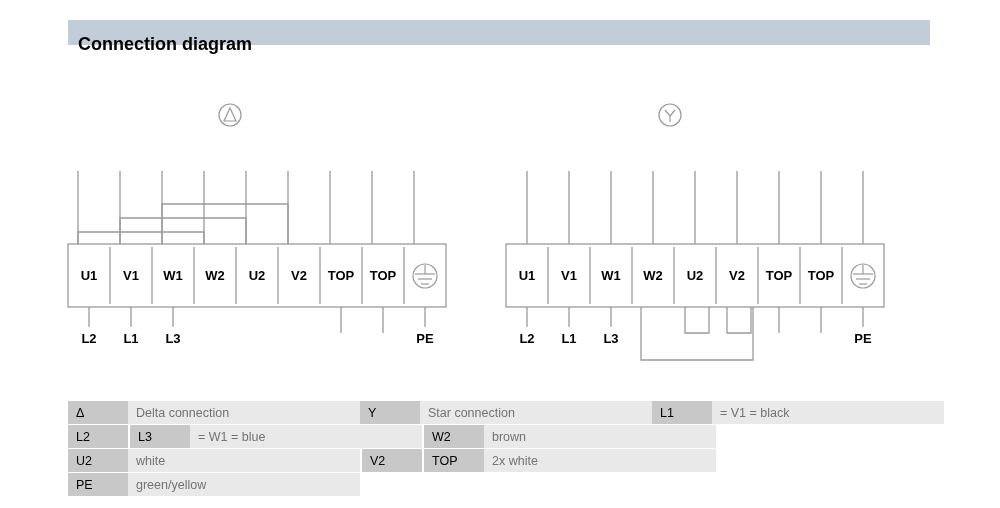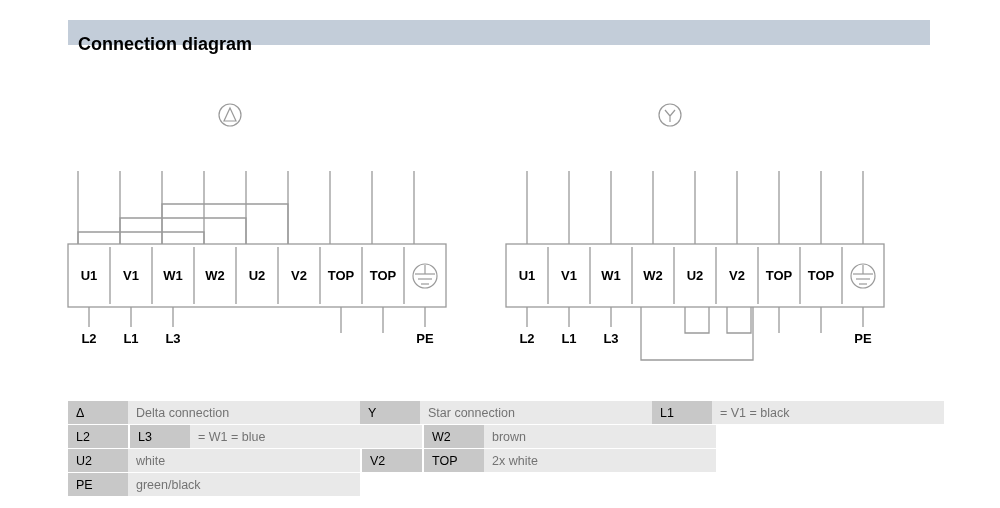--- a/index.html
+++ b/index.html
@@ -244,21 +244,21 @@
       <div class="lg-gap"></div>
       <div class="lg-group">
         <div class="lg-key">TOP</div>
         <div class="lg-val">2x white</div>
       </div>
     </div>
 
     <div class="legend-row">
       <div class="lg-group">
         <div class="lg-key">PE</div>
-        <div class="lg-val">green/black</div>
+        <div class="lg-val">green/yellow</div>
       </div>
       <div class="lg-empty"></div>
       <div class="lg-empty"></div>
     </div>
 
   </div>
 
 </div>
 
 </body></html>

